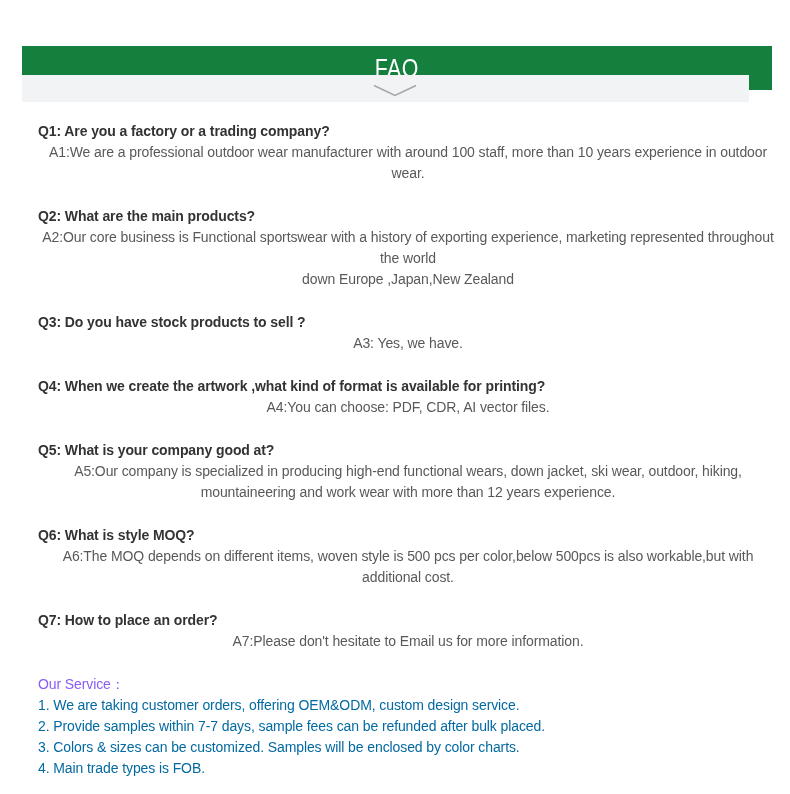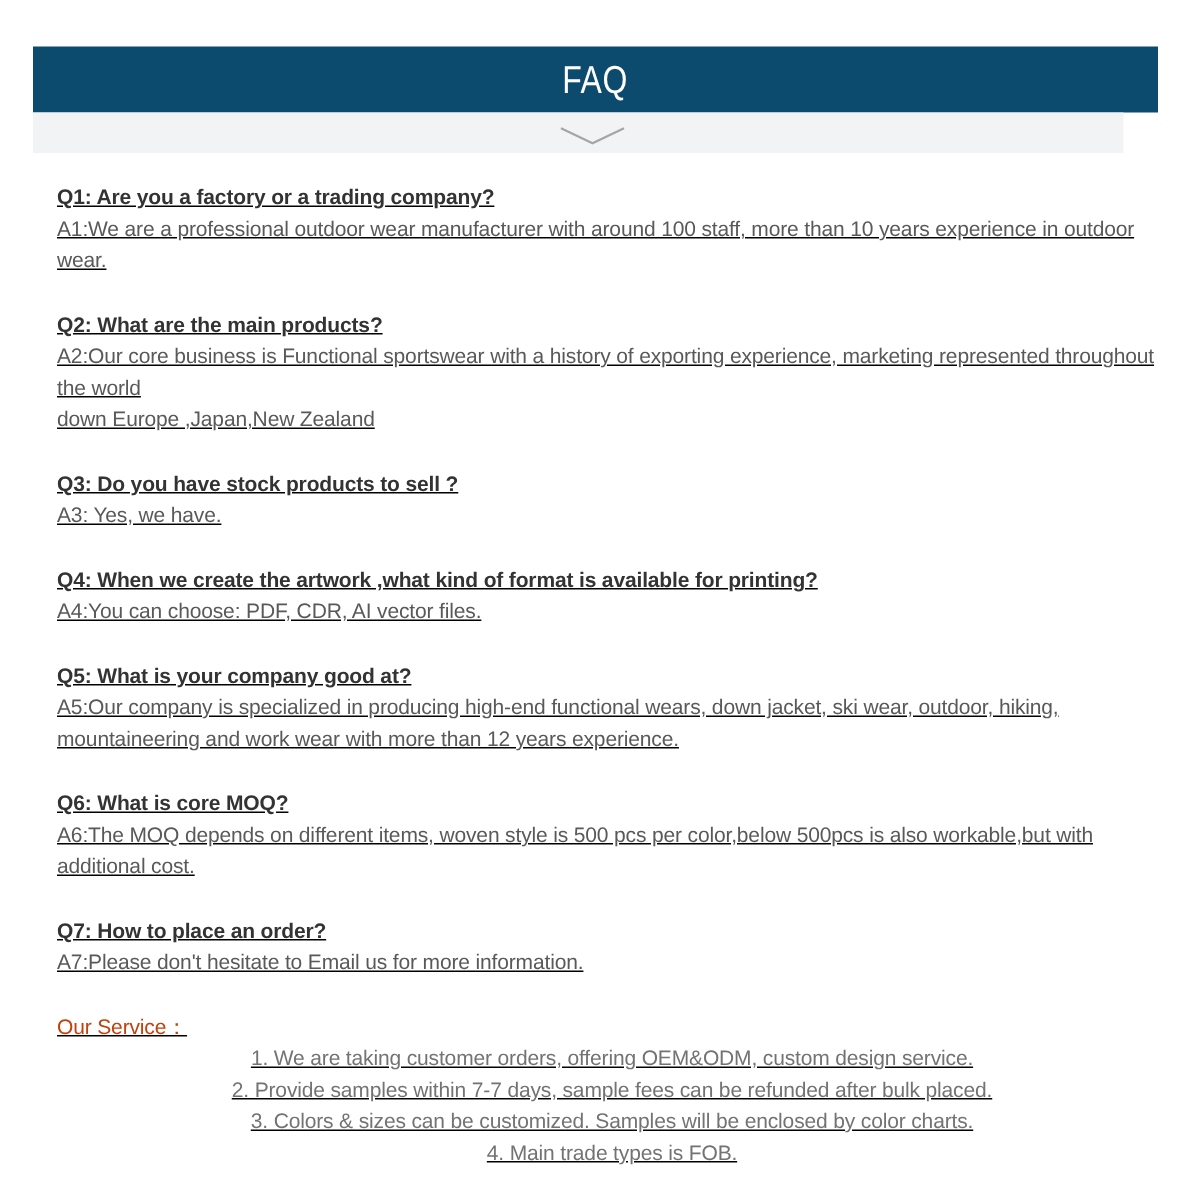--- a/index.html
+++ b/index.html
@@ -7,24 +7,24 @@
     position: relative;
     width: 790px;
     height: 794px;
     background: #ffffff;
     overflow: hidden;
     font-family: "Liberation Sans", sans-serif;
   }
   .header-bar {
     position: absolute;
     left: 22px;
-    top: 31px;
+    top: 46px;
     width: 750px;
     height: 44px;
-    background: #0c4a6e;
+    background: #15803d;
     display: flex;
     align-items: center;
     justify-content: center;
   }
   .header-title {
     color: #ffffff;
     font-size: 26px;
     font-weight: 400;
     letter-spacing: 0.5px;
     transform: scaleX(0.82);
@@ -43,36 +43,35 @@
     left: 373px;
     top: 84px;
     width: 44px;
     height: 14px;
   }
   .content {
     position: absolute;
     left: 38px;
     top: 121px;
     width: 740px;
-    text-decoration: underline;
   }
   .line {
     font-size: 14px;
     line-height: 21px;
     white-space: nowrap;
     letter-spacing: -0.1px;
   }
   .qa-block { margin-bottom: 22px; }
   .question {
     font-weight: bold;
     color: #333333;
   }
-  .answer { color: #595959; }
-  .service-title { color: #c2410c; }
-  .service-item { color: #737373; text-align: center; }
+  .answer { color: #595959; text-align: center; }
+  .service-title { color: #8b5cf6; }
+  .service-item { color: #0369a1; }
 </style>
 </head>
 <body>
 
 <div class="page">
 
   <div class="header-bar">
     <span class="header-title">FAQ</span>
   </div>
 
@@ -104,21 +103,21 @@
         <div class="qa-block">
           <div class="line question">Q4: When we create the artwork ,what kind of format is available for printing?</div>
           <div class="line answer">A4:You can choose: PDF, CDR, AI vector files.</div>
         </div>
         <div class="qa-block">
           <div class="line question">Q5: What is your company good at?</div>
           <div class="line answer">A5:Our company is specialized in producing high-end functional wears, down jacket, ski wear, outdoor, hiking,</div>
           <div class="line answer">mountaineering and work wear with more than 12 years experience.</div>
         </div>
         <div class="qa-block">
-          <div class="line question">Q6: What is core MOQ?</div>
+          <div class="line question">Q6: What is style MOQ?</div>
           <div class="line answer">A6:The MOQ depends on different items, woven style is 500 pcs per color,below 500pcs is also workable,but with</div>
           <div class="line answer">additional cost.</div>
         </div>
         <div class="qa-block">
           <div class="line question">Q7: How to place an order?</div>
           <div class="line answer">A7:Please don't hesitate to Email us for more information.</div>
         </div>
       </div>
     <div class="service">
       <div class="line service-title">Our Service：</div>

